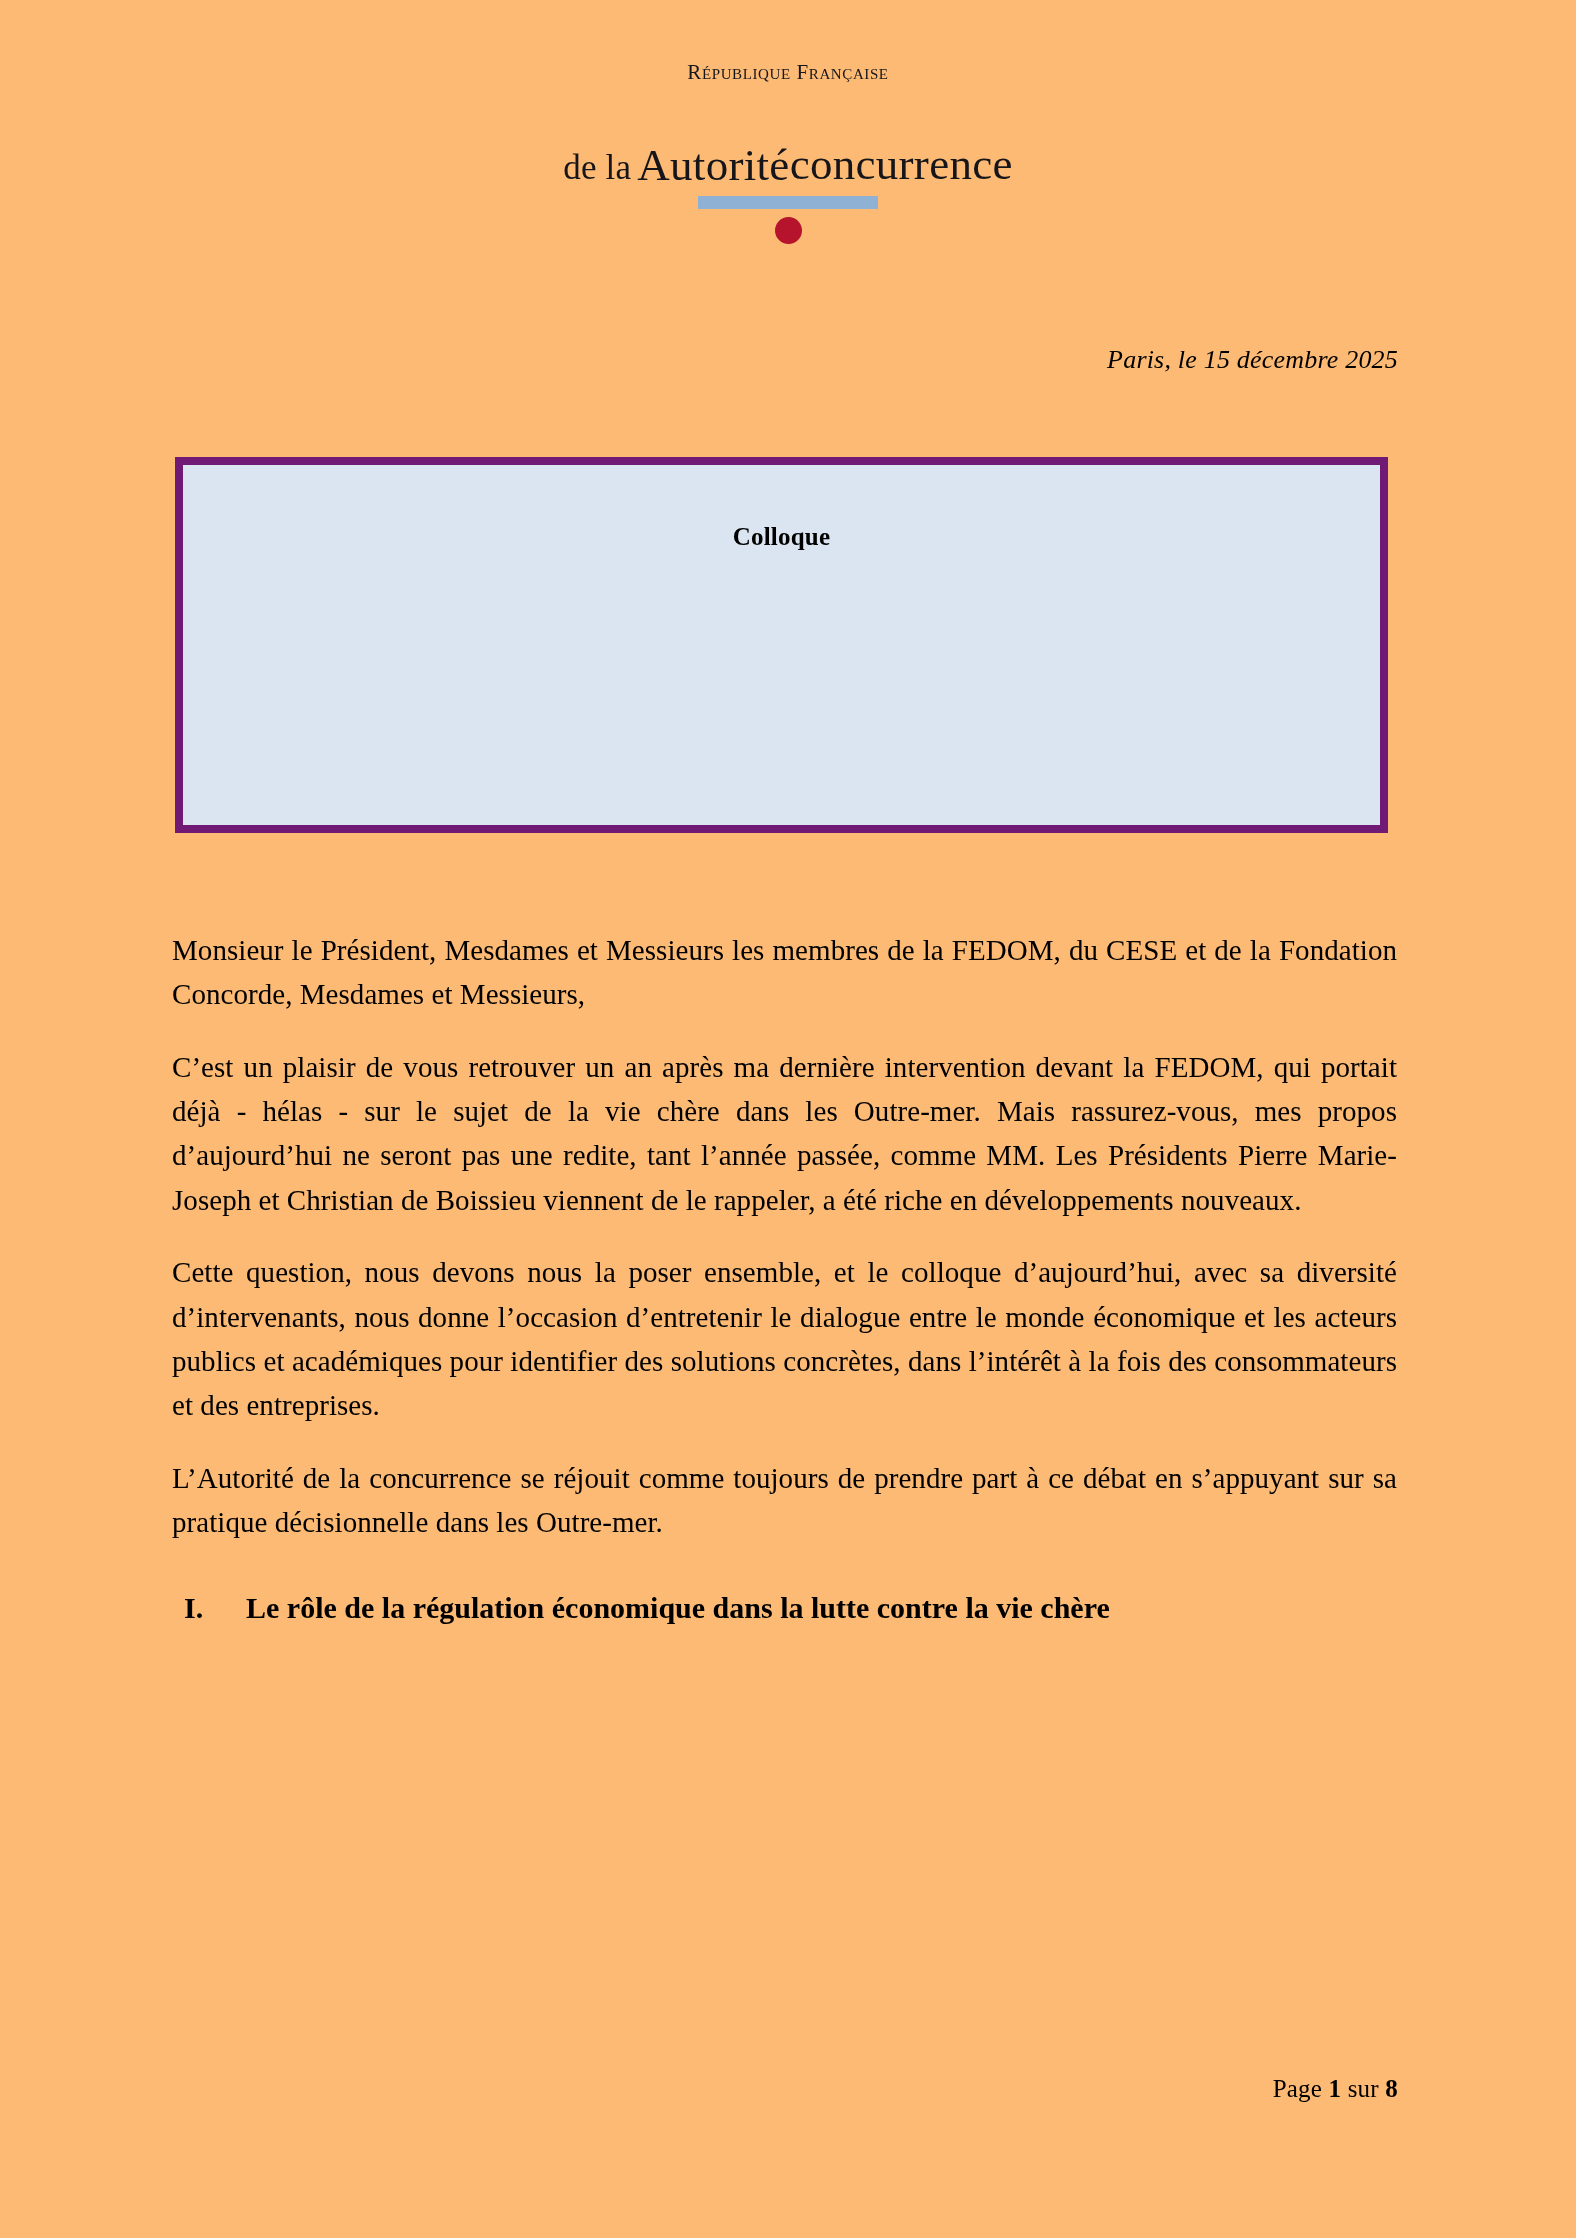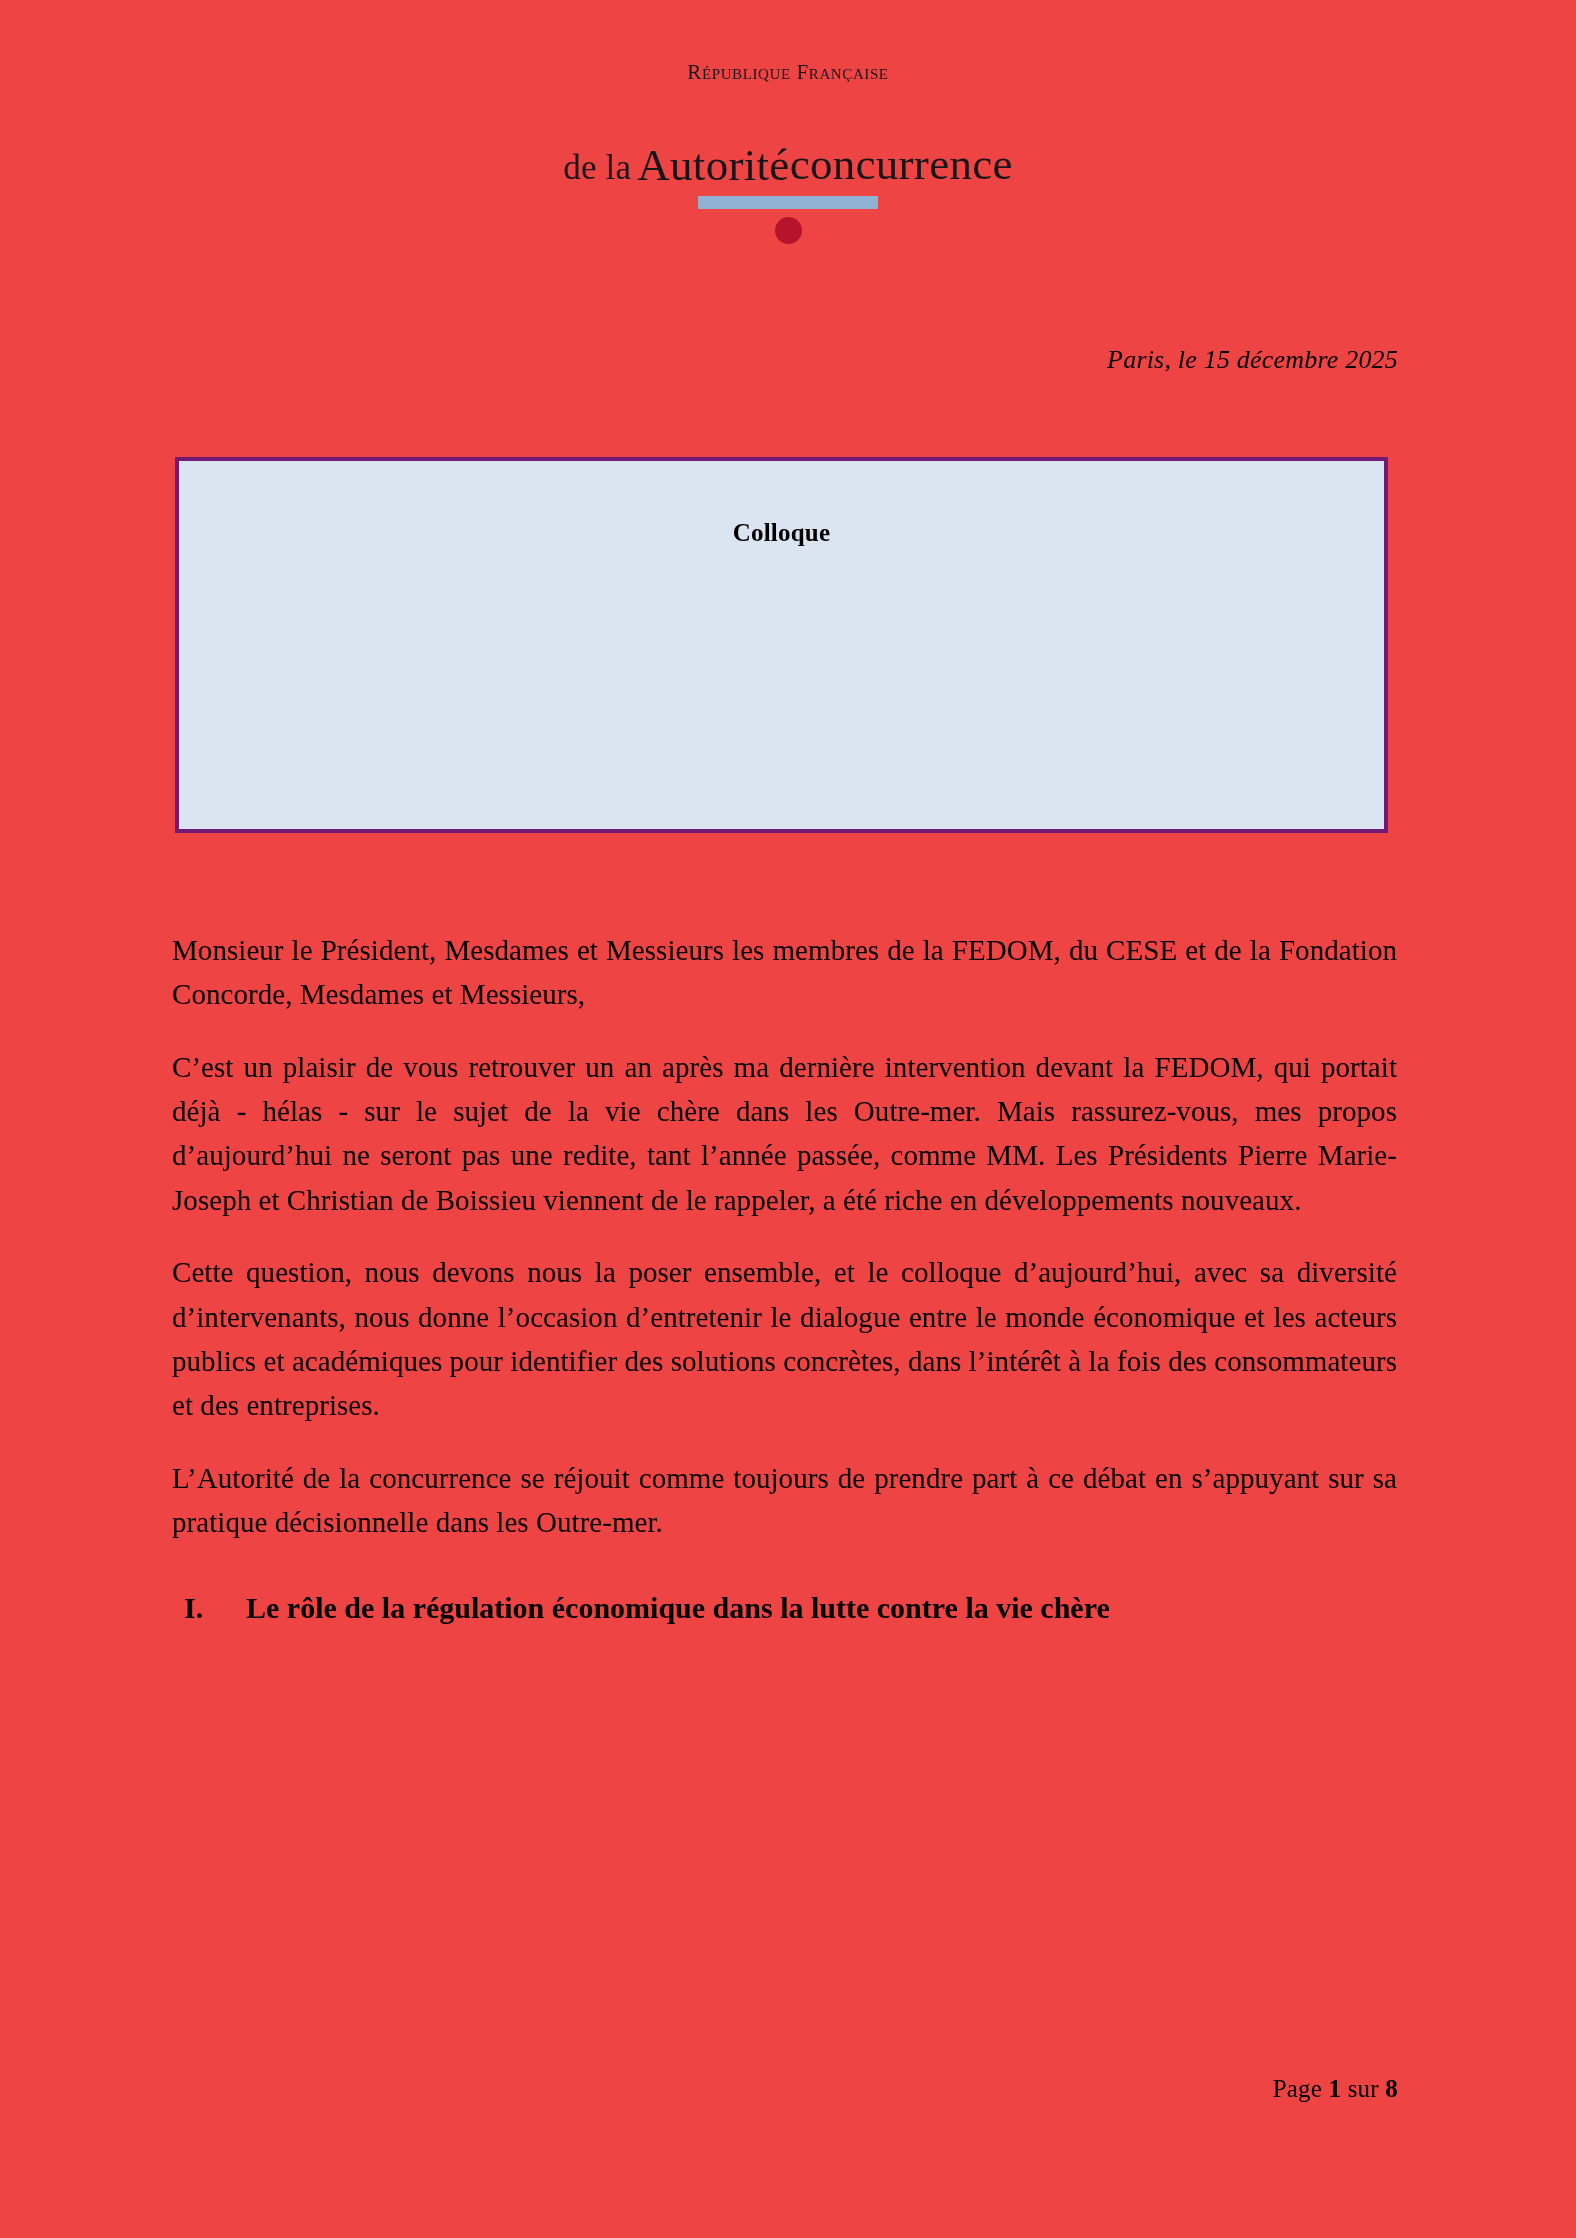--- a/index.html
+++ b/index.html
@@ -12,21 +12,21 @@
     height: 2238px;
     position: relative;
     font-family: "Liberation Serif", "DejaVu Serif", serif;
     color: #000000;
     overflow: hidden;
   }
 
   .page {
     position: absolute;
     inset: 0;
-    background: #ef4444;
+    background: #fdba74;
   }
 
   
   .logo-block {
     position: absolute;
     top: 62px;
     left: 0;
     width: 100%;
     text-align: center;
   }
@@ -102,21 +102,21 @@
   }
 
   
   .colloque-box {
     position: absolute;
     left: 175px;
     top: 457px;
     width: 1213px;
     height: 376px;
     background: #dbe5f1;
-    border: 4px solid #701a75;
+    border: 8px solid #701a75;
     box-sizing: border-box;
     text-align: center;
   }
   .colloque-title {
     font-weight: bold;
     font-size: 25px;
     margin-top: 58px;
     letter-spacing: 0.2px;
   }
   .colloque-subject {

